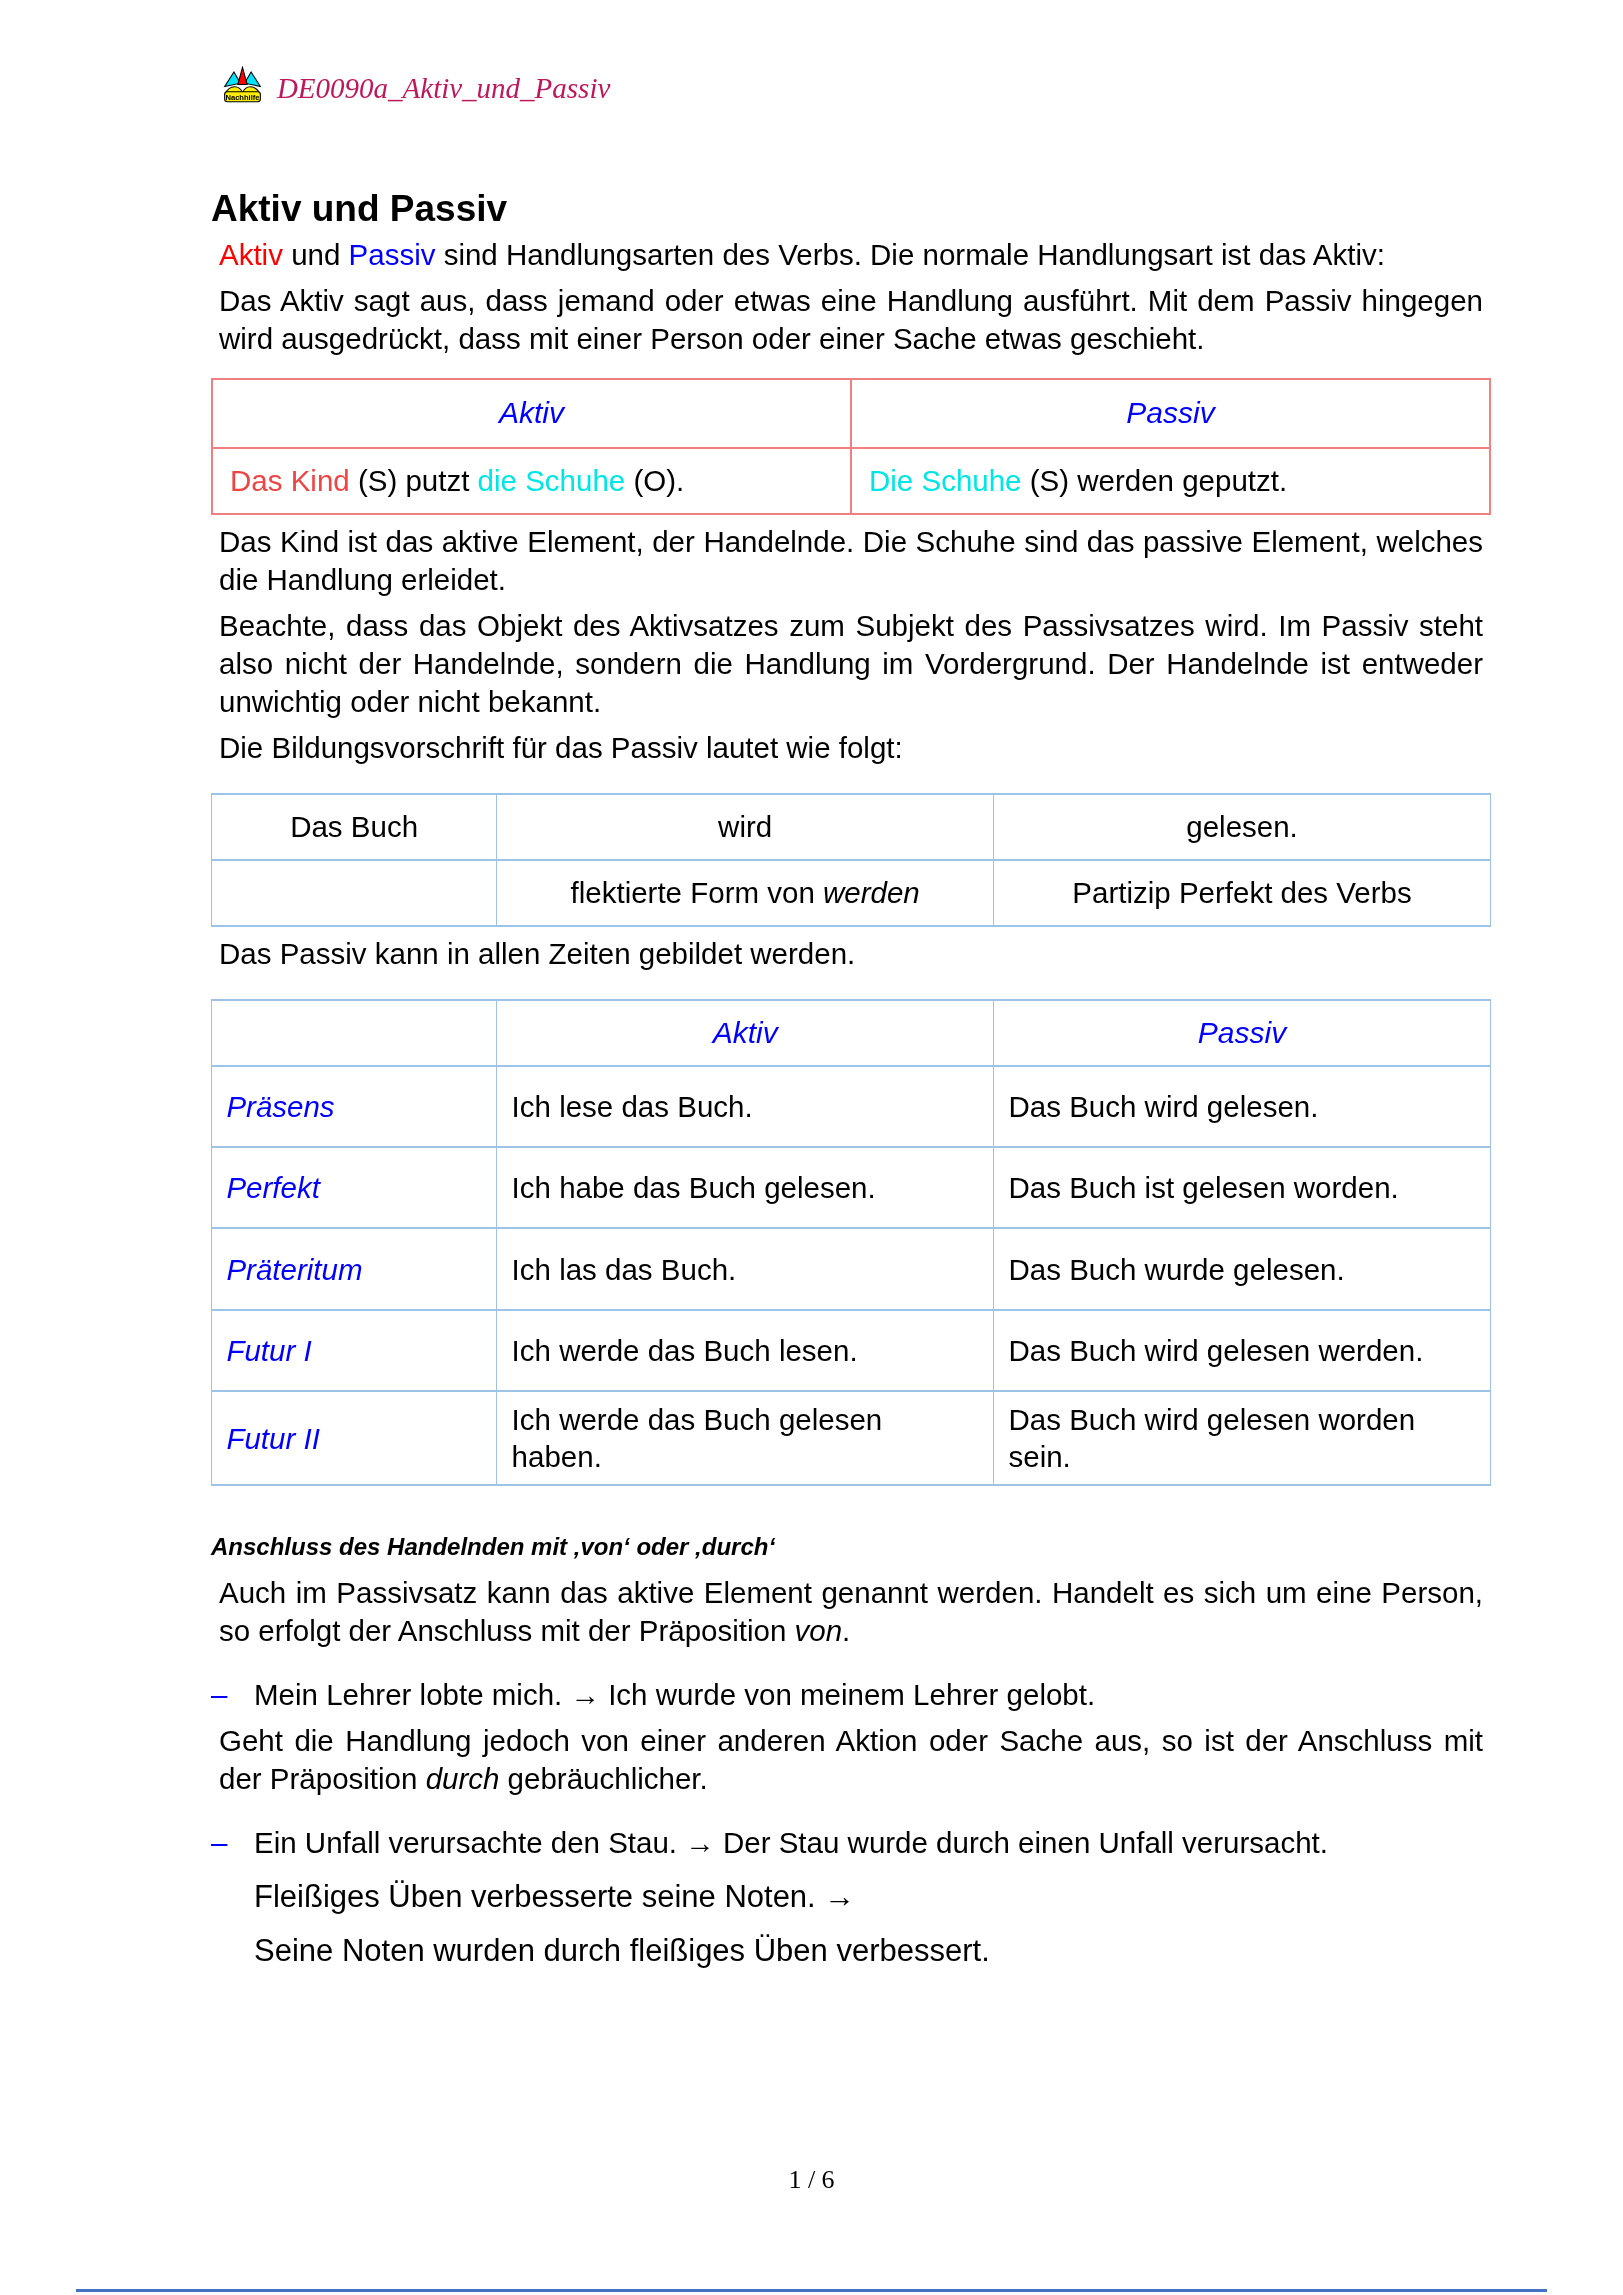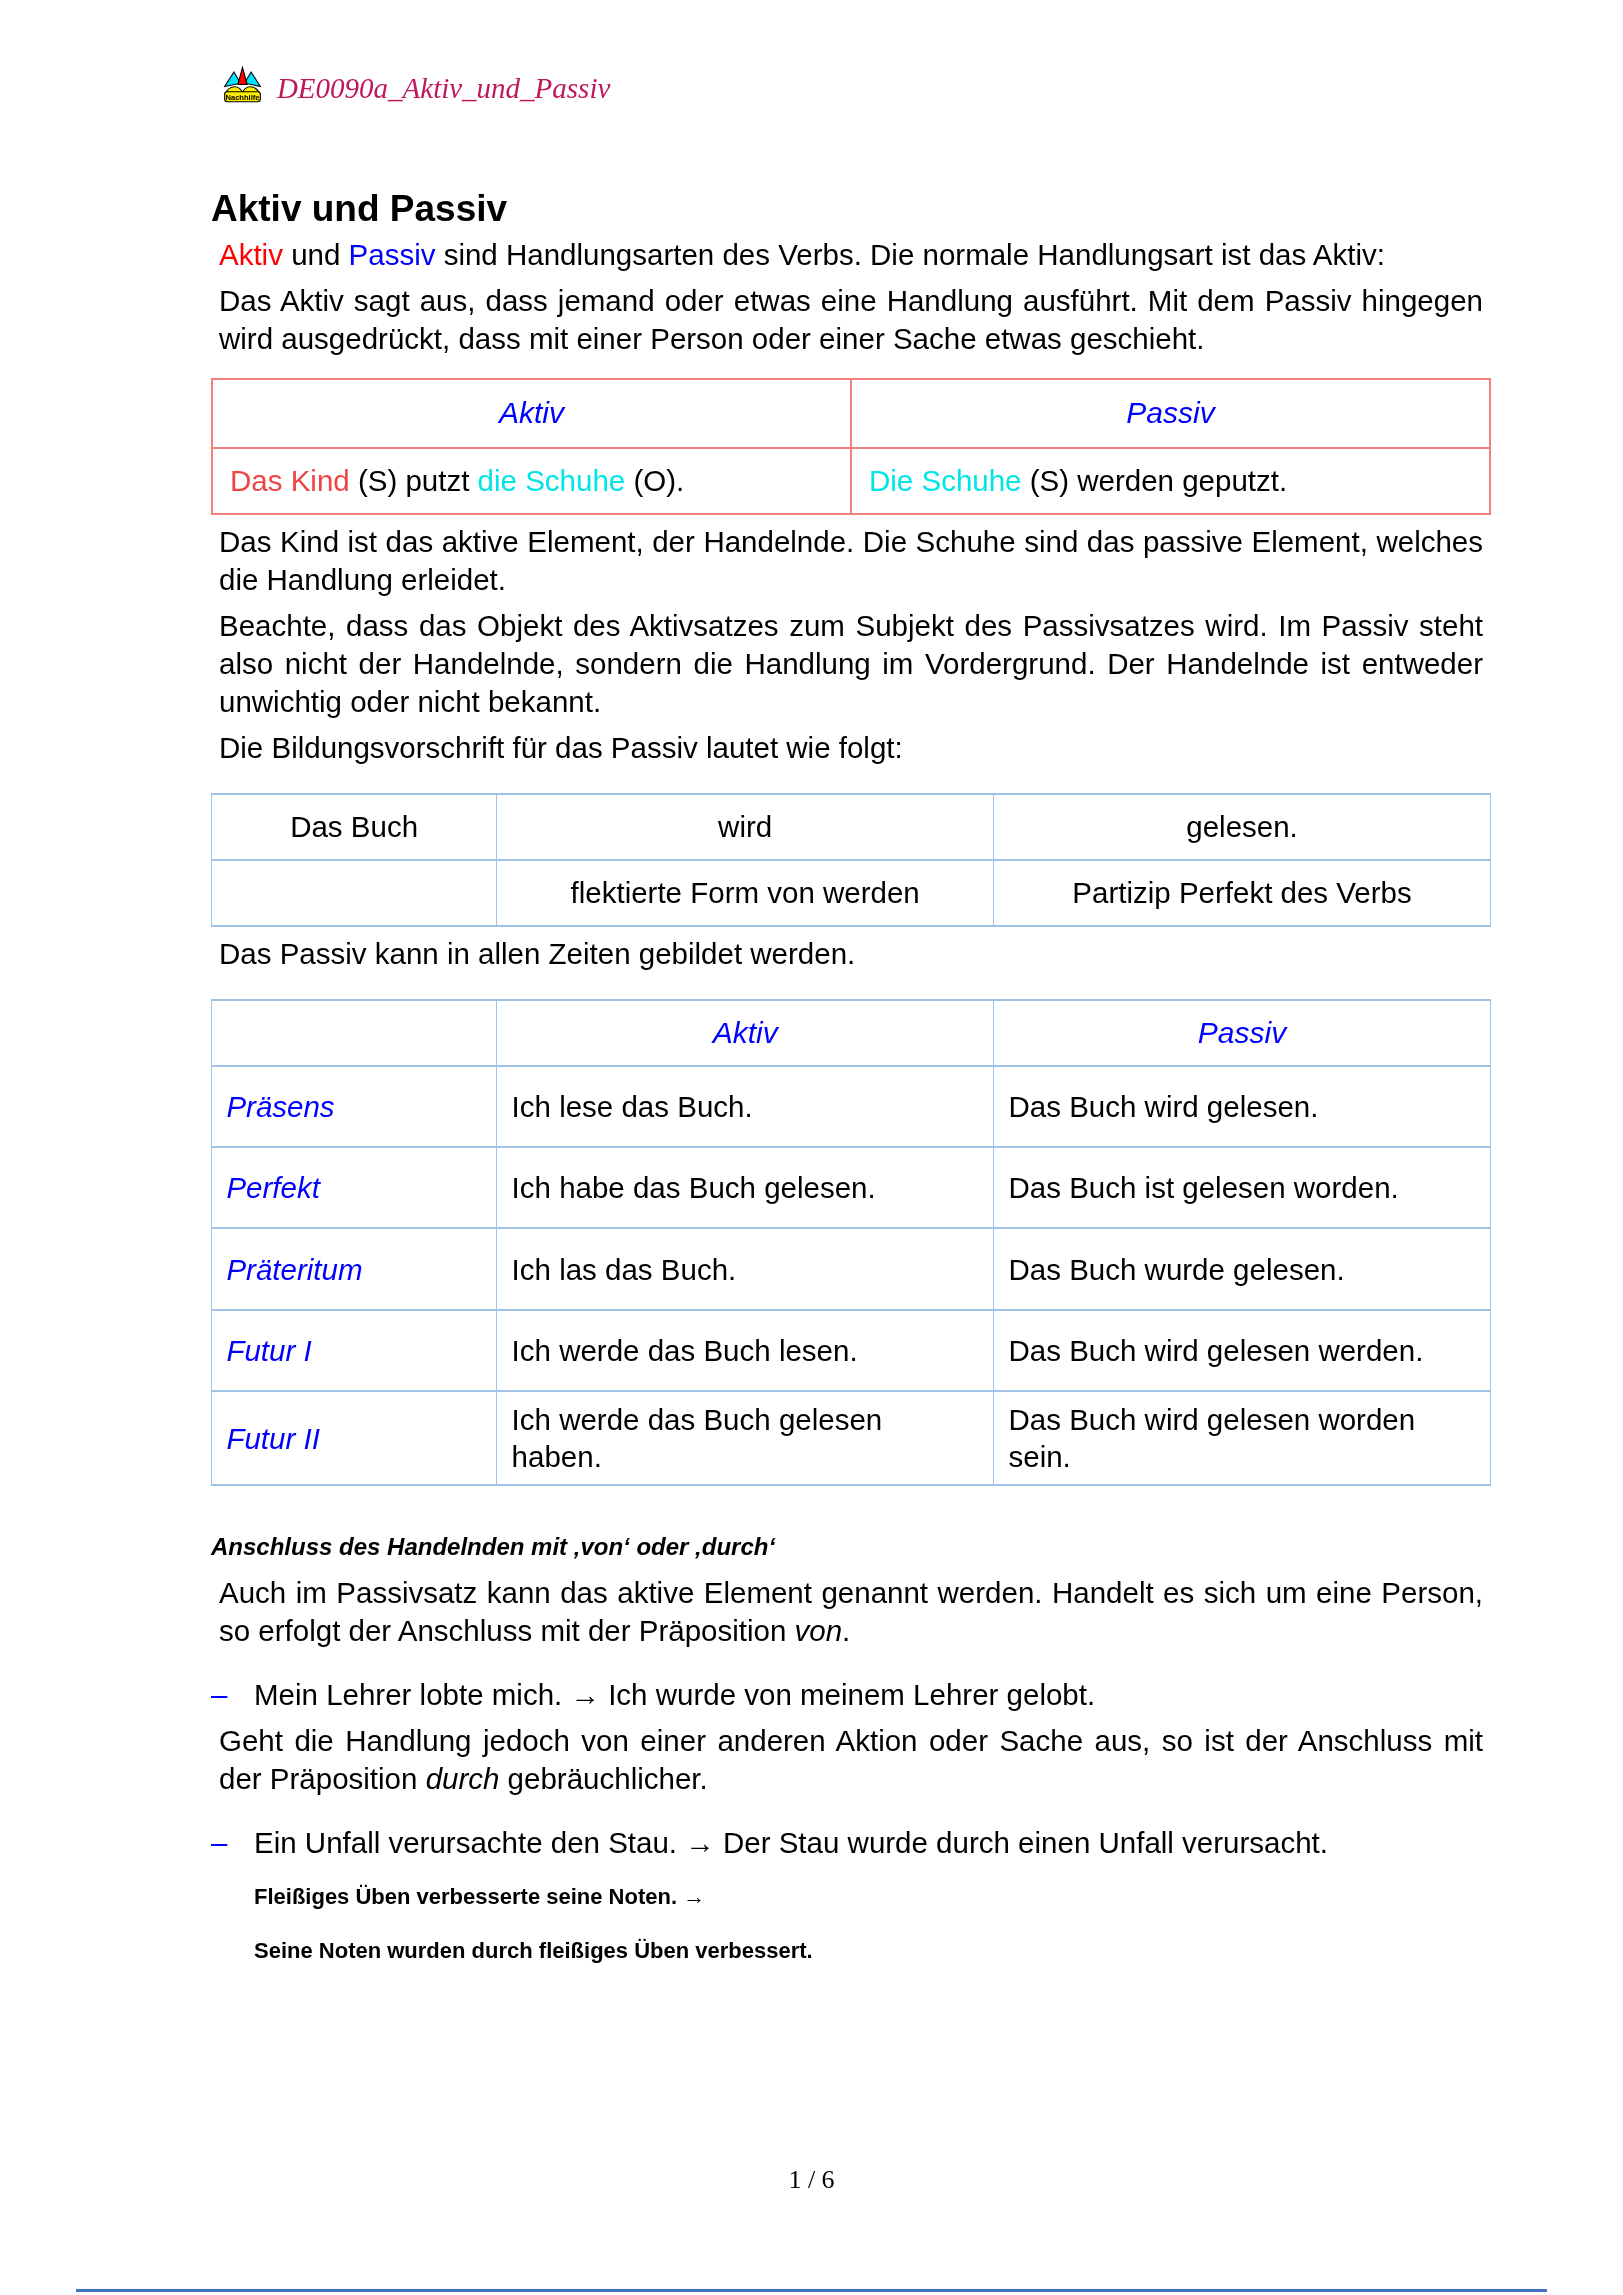--- a/index.html
+++ b/index.html
@@ -37,21 +37,21 @@
   .t2 td{height:62px;text-align:center;}
   .t3{margin-top:9.2px;}
   .t3 th{height:62px;color:#0000ff;font-style:italic;font-weight:normal;font-size:30px;text-align:center;}
   .t3 td{height:61px;text-align:left;padding:9.2px 19.6px 9.2px 14.4px;}
   .t3 td.tense{color:#0000ff;font-style:italic;}
 
   h2.section{margin:41px 0 0 0;font-size:24px;line-height:39px;font-weight:bold;font-style:italic;}
 
   .bullet{display:flex;margin-top:26px;font-size:29.5px;line-height:38px;}
   .bullet .dash{color:#0000ff;width:43px;flex:none;}
-  .cont-line{margin:15.7px 0 0 43px;font-size:22px;line-height:38px;font-weight:bold;}
+  .cont-line{margin:15.7px 0 0 43px;font-size:31px;line-height:38px;}
 
   .footer-page{position:absolute;left:0;top:2165px;width:100%;text-align:center;
     font-family:"Liberation Serif", serif;font-size:26px;}
   .footer-rule{position:absolute;left:76px;right:76px;bottom:2.6px;height:3.3px;background:#4472c4;}
 </style>
 </head>
 <body>
 
 <div class="page">
   <div class="content">
@@ -106,21 +106,21 @@
           <col style="width:38.85%">
         </colgroup>
       <tbody>
           <tr>
         <td>Das Buch</td>
         <td>wird</td>
         <td>gelesen.</td>
       </tr>
       <tr>
         <td></td>
-        <td><span>flektierte Form von </span><span style=" text-align: center;">werden</span></td>
+        <td><span>flektierte Form von </span><span style="font-style: italic; text-align: center;">werden</span></td>
         <td>Partizip Perfekt des Verbs</td>
       </tr>
     </tbody>
       </table>
 
     <p class="body mt36">Das Passiv kann in allen Zeiten gebildet werden.</p>
 
     <table class="t3">
       <colgroup>
           <col style="width:22.3%">

